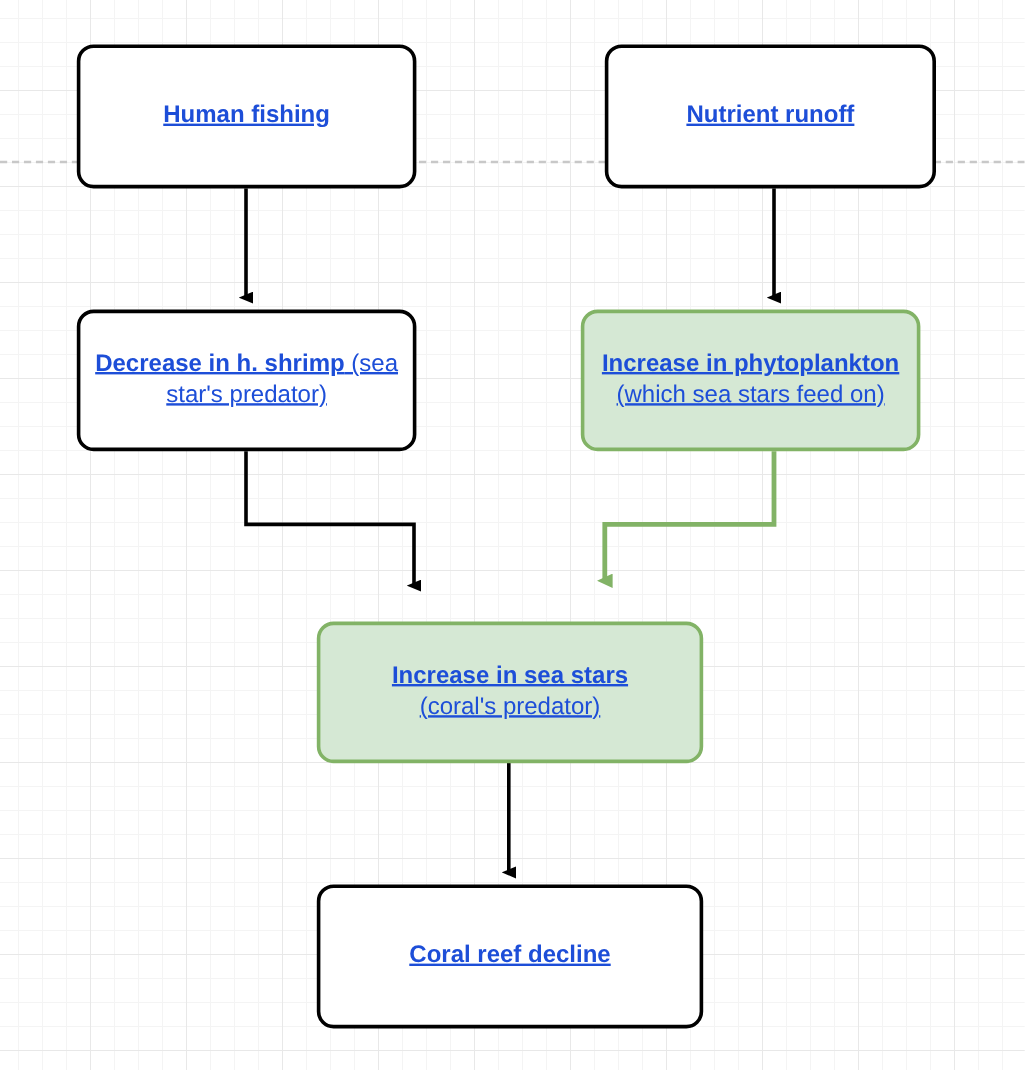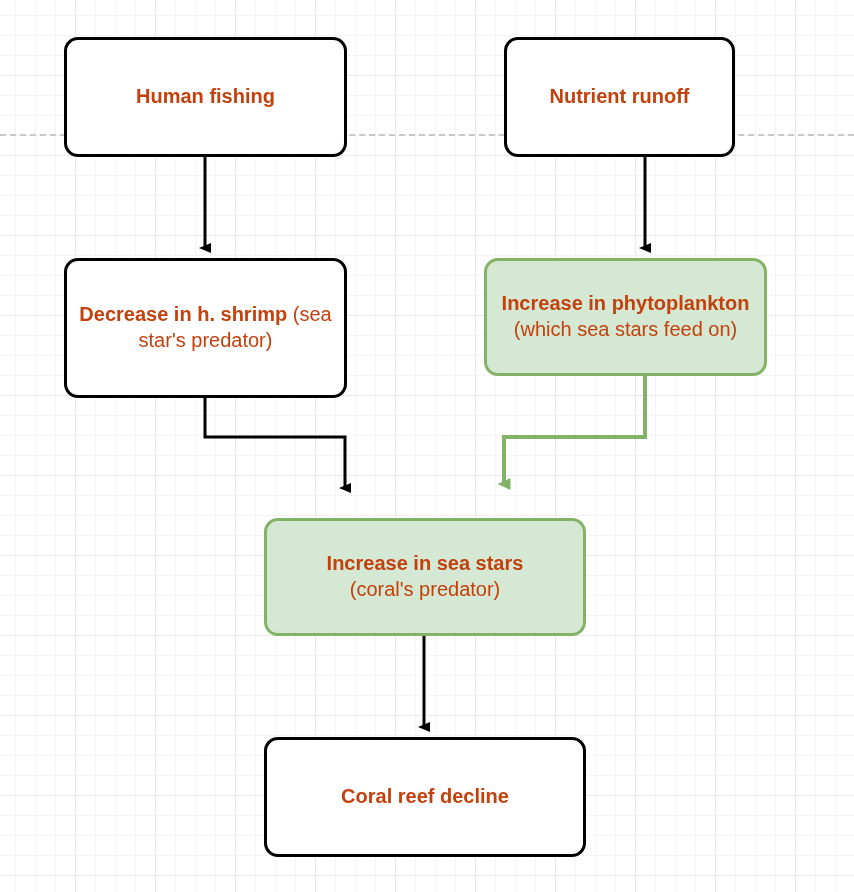--- a/index.html
+++ b/index.html
@@ -38,22 +38,23 @@
     overflow: visible;
   }
   .node {
     position: absolute;
     box-sizing: border-box;
     border-radius: 14px;
     display: flex;
     align-items: center;
     justify-content: center;
     text-align: center;
-    color: #c2410c;
+    color: #1d4ed8;
     line-height: 1.28;
+    text-decoration: underline;
   }
   .node .txt {
     padding: 0 10px;
     font-size: 20px;
   }
   .node.white {
     background: #ffffff;
     border: 3px solid #000000;
   }
   .node.green {
@@ -90,27 +91,27 @@
 
     <path d="M424,616 L424,727" stroke="#000000" stroke-width="3" fill="none" marker-end="url(#arrow-black)"></path>
   </svg>
 
   <div class="node white" style="left:64px; top:37px; width:283px; height:120px;">
     <div class="txt">
       <span class="b">Human fishing</span><span class="r"></span>
     </div>
   </div>
 
-  <div class="node white" style="left:504px; top:37px; width:231px; height:120px;">
+  <div class="node white" style="left:504px; top:37px; width:276px; height:120px;">
     <div class="txt">
       <span class="b">Nutrient runoff</span><span class="r"></span>
     </div>
   </div>
 
-  <div class="node white" style="left:64px; top:258px; width:283px; height:140px;">
+  <div class="node white" style="left:64px; top:258px; width:283px; height:118px;">
     <div class="txt">
       <span class="b">Decrease in h. shrimp</span><span class="r"> (sea star's predator)</span>
     </div>
   </div>
 
   <div class="node green" style="left:484px; top:258px; width:283px; height:118px;">
     <div class="txt">
       <span class="b">Increase in phytoplankton</span><span class="r"> (which sea stars feed on)</span>
     </div>
   </div>

